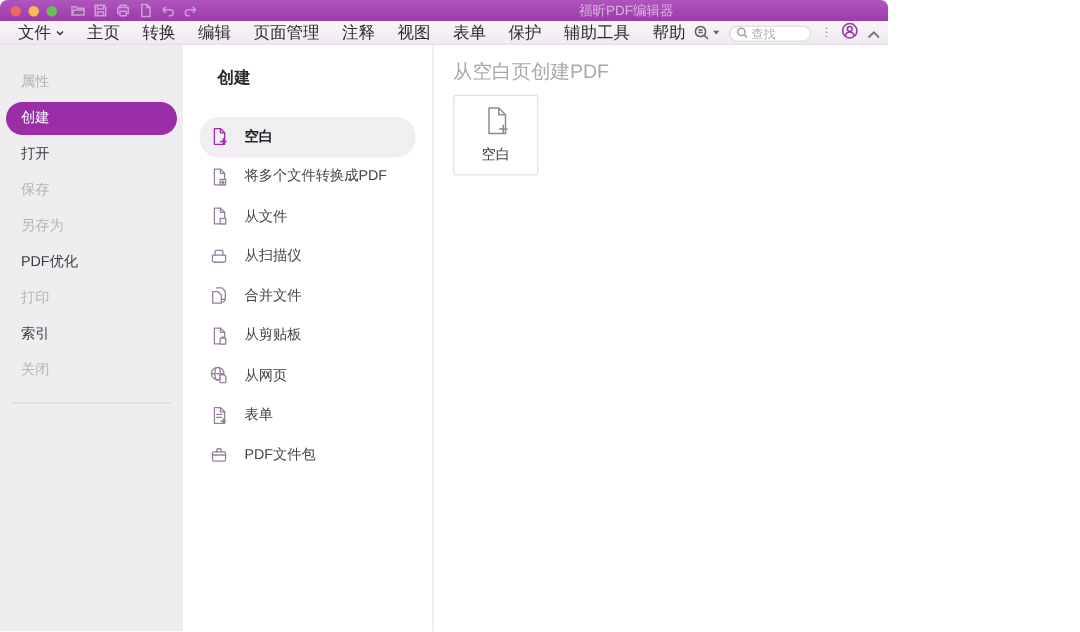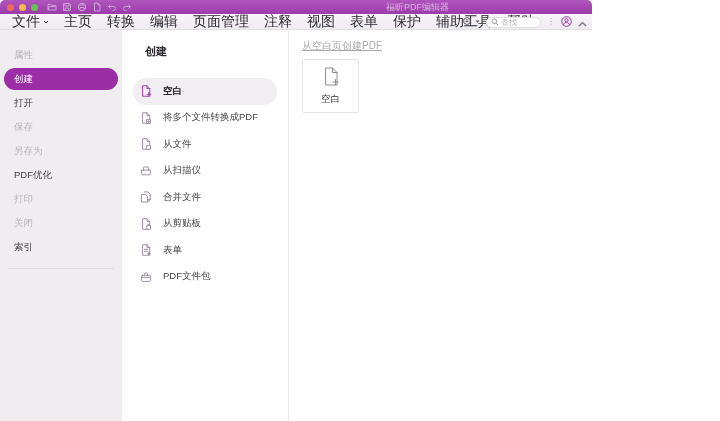--- a/index.html
+++ b/index.html
@@ -17,21 +17,21 @@
   .quick-icons { display:flex; gap:5px; margin-left:9px; align-items:center; }
   .qicon svg { display:block; }
   .window-title { position:absolute; left:386px; top:0; height:14px; line-height:15px;
                   font-size:9px; color:#d9b4df; white-space:nowrap; }
 
   
   .menubar { position:absolute; top:14px; left:0; right:0; height:16px;
              background:linear-gradient(180deg,#f8f4f8,#f0ebf1);
              border-bottom:1px solid #e2dee3;
              display:flex; align-items:center; padding-left:12px; gap:15px; }
-  .menu-item { font-size:14px; color:#2d2b2f; white-space:nowrap;
+  .menu-item { font-size:11px; color:#2d2b2f; white-space:nowrap;
                display:flex; align-items:center; gap:3px; cursor:default; }
   .menu-right { position:absolute; right:5px; top:0; height:16px;
                 display:flex; align-items:center; gap:6px; }
   .search-pill { width:55px; height:11px; border-radius:6px; background:#ffffff;
                  border:1px solid #e3dfe4; display:flex; align-items:center;
                  padding-left:4px; gap:2px; }
   .search-placeholder { font-size:8px; color:#b2aeb4; line-height:11px; }
   .kebab { font-size:8px; color:#8f8c91; letter-spacing:0; line-height:10px; }
 
   
@@ -56,21 +56,21 @@
   .create-item.selected .label { font-weight:700; color:#232125; }
   .cicon { width:14px; height:14px; flex:0 0 14px; }
   .cicon * { fill:none; stroke:#96819c; stroke-width:1; stroke-linecap:round; stroke-linejoin:round; }
   .create-item.selected .cicon * { stroke:#9b2fa7; }
   .cicon .fillw { fill:#ffffff; }
 
   
   .detail-panel { position:absolute; top:30px; left:290px; right:0; bottom:0;
                   background:#fff; padding-left:12px; }
   .detail-title { margin-top:14px; font-size:11px; font-weight:700; color:#2e2b30; }
-  .detail-subtitle { margin-top:9px; font-size:10px; color:#aba8ad;text-decoration:underline; }
+  .detail-subtitle { margin-top:9px; font-size:13px; color:#aba8ad; }
   .blank-card { margin-top:6px; width:57px; height:54px; border:1px solid #e6e4e7;
                 border-radius:2px; background:#fff; display:flex; flex-direction:column;
                 align-items:center; justify-content:center; gap:5px; }
   .blank-card .label { font-size:9.5px; color:#3e3b40; }
   .gicon * { fill:none; stroke:#8e8b90; stroke-width:1; stroke-linecap:round; stroke-linejoin:round; }
 </style>
 </head>
 <body>
 
 <div class="stage">
@@ -168,22 +168,22 @@
   </div>
 
   <div class="sidebar">
     <div class="side-item disabled">属性</div>
     <div class="side-item selected">创建</div>
     <div class="side-item">打开</div>
     <div class="side-item disabled">保存</div>
     <div class="side-item disabled">另存为</div>
     <div class="side-item">PDF优化</div>
     <div class="side-item disabled">打印</div>
+    <div class="side-item">索引</div>
     <div class="side-item disabled">关闭</div>
-    <div class="side-item">索引</div>
     <div class="side-divider"></div>
   </div>
 
   <div class="create-panel">
     <div class="panel-title">创建</div>
     <div class="create-list">
 
       <div class="create-item selected">
         <svg class="cicon" viewBox="0 0 16 16">
           <path d="M4.5 2 h4.6 L12.3 5.2 V14 H4.5 Z"></path>
@@ -232,20 +232,29 @@
       <div class="create-item">
         <svg class="cicon" viewBox="0 0 16 16">
           <path d="M4.5 2 h4.6 L12.3 5.2 V14 H4.5 Z"></path>
             <path d="M9.1 2 v3.2 h3.2"></path>
           <rect class="fillw" x="8.9" y="9.6" width="4.2" height="4.6" rx="0.5"></rect>
             <path d="M10.2 9.6 v-0.8 h1.6 v0.8"></path>
         </svg>
         <span class="label">从剪贴板</span>
       </div>
 
+      <div class="create-item">
+        <svg class="cicon" viewBox="0 0 16 16">
+          <circle cx="7" cy="7" r="4.8"></circle>
+            <ellipse cx="7" cy="7" rx="2.1" ry="4.8"></ellipse>
+            <path d="M2.4 7 h9.2"></path>
+          <path class="fillw" d="M8.8 7.8 h3 l1.4 1.4 v4.6 H8.8 Z"></path>
+        </svg>
+        <span class="label">从网页</span>
+      </div>
 
       <div class="create-item">
         <svg class="cicon" viewBox="0 0 16 16">
           <path d="M4.5 2 h4.6 L12.3 5.2 V14 H4.5 Z"></path>
             <path d="M9.1 2 v3.2 h3.2"></path>
           <path d="M6.2 7.2 h4 M6.2 9.4 h4"></path>
             <path d="M11.3 10.4 v3.6 M9.5 12.2 h3.6"></path>
         </svg>
         <span class="label">表单</span>
       </div>

